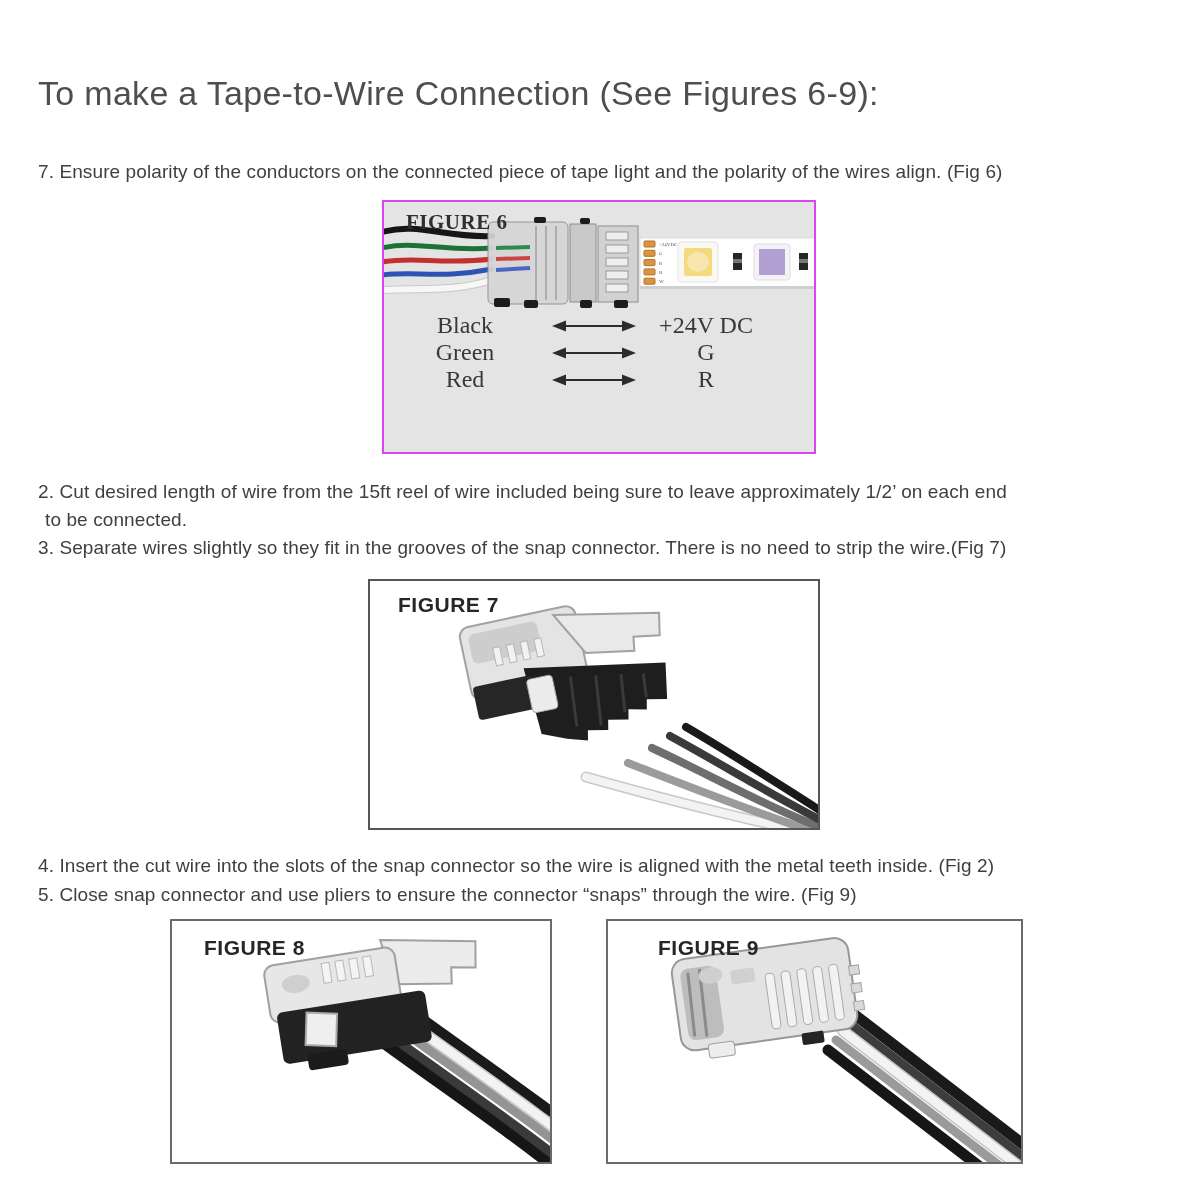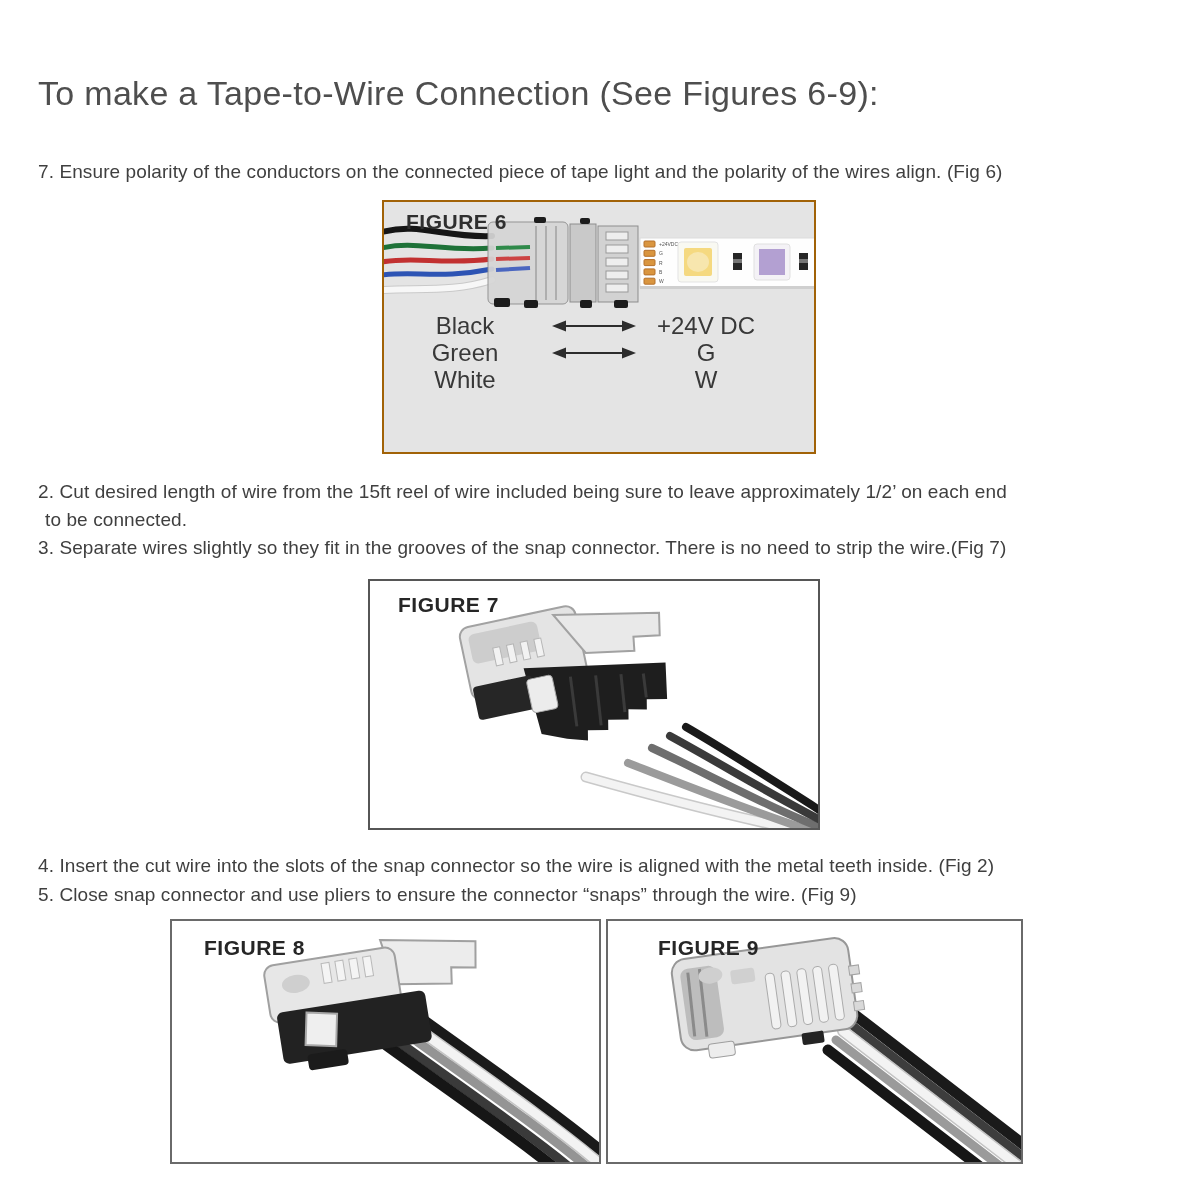--- a/index.html
+++ b/index.html
@@ -15,23 +15,23 @@
     position:absolute;left:38px;font-size:19px;color:#3f3f3f;
     white-space:nowrap;letter-spacing:0.1px;
   }
   .step1{top:161px;}
   .step2a{top:481px;}
   .step2b{top:509px;left:45px;}
   .step3{top:537px;}
   .step4{top:855px;}
   .step5{top:884px;}
   .figbox{position:absolute;overflow:hidden;box-sizing:border-box;}
-  .fig6{left:382px;top:200px;width:434px;height:254px;background:#e4e4e4;border:2px solid #a16207;}
+  .fig6{left:382px;top:200px;width:434px;height:254px;background:#e4e4e4;border:2px solid #d946ef;font-family:Liberation Serif, serif;}
   .fig7{left:368px;top:579px;width:452px;height:251px;background:#ffffff;border:2px solid #565656;}
-  .fig8{left:170px;top:919px;width:431px;height:245px;background:#ffffff;border:2px solid #6a6a6a;}
+  .fig8{left:170px;top:919px;width:382px;height:245px;background:#ffffff;border:2px solid #6a6a6a;}
   .fig9{left:606px;top:919px;width:417px;height:245px;background:#ffffff;border:2px solid #6a6a6a;}
   .figlabel{
     position:absolute;font-weight:bold;color:#262626;font-size:21px;
     letter-spacing:0.5px;z-index:5;
   }
   .fig6 .figlabel{left:22px;top:8px;color:#2f2f2f;}
   .fig7 .figlabel{left:28px;top:12px;}
   .fig8 .figlabel{left:32px;top:15px;}
   .fig9 .figlabel{left:26px;top:15px;margin-left:24px;}
   .figart{position:absolute;left:0;top:0;}
@@ -125,27 +125,29 @@
       <span class="acol">
           <svg width="88" height="14" viewBox="0 0 88 14">
             <line x1="12" y1="7" x2="76" y2="7" stroke="#2c2c2c" stroke-width="2"></line>
             <polygon points="2,7 16,1.5 16,12.5" fill="#2c2c2c"></polygon>
             <polygon points="86,7 72,1.5 72,12.5" fill="#2c2c2c"></polygon>
           </svg>
         </span>
       <span class="pcol">G</span>
     </div>
     <div class="maprow">
-      <span class="wcol">White</span>
-      <span class="acol noarrow">
+      <span class="wcol">Red</span>
+      <span class="acol">
           <svg width="88" height="14" viewBox="0 0 88 14">
             <line x1="12" y1="7" x2="76" y2="7" stroke="#2c2c2c" stroke-width="2"></line>
+            <polygon points="2,7 16,1.5 16,12.5" fill="#2c2c2c"></polygon>
+            <polygon points="86,7 72,1.5 72,12.5" fill="#2c2c2c"></polygon>
           </svg>
         </span>
-      <span class="pcol">W</span>
+      <span class="pcol">R</span>
     </div>
   </div>
 </div>
 
 <div class="step step2a">2. Cut desired length of wire from the 15ft reel of wire included being sure to leave approximately 1/2’ on each end</div>
 <div class="step step2b">to be connected.</div>
 <div class="step step3">3. Separate wires slightly so they fit in the grooves of the snap connector. There is no need to strip the wire.(Fig 7)</div>
 
 <div class="figbox fig7">
   <div class="figlabel">FIGURE 7</div>

